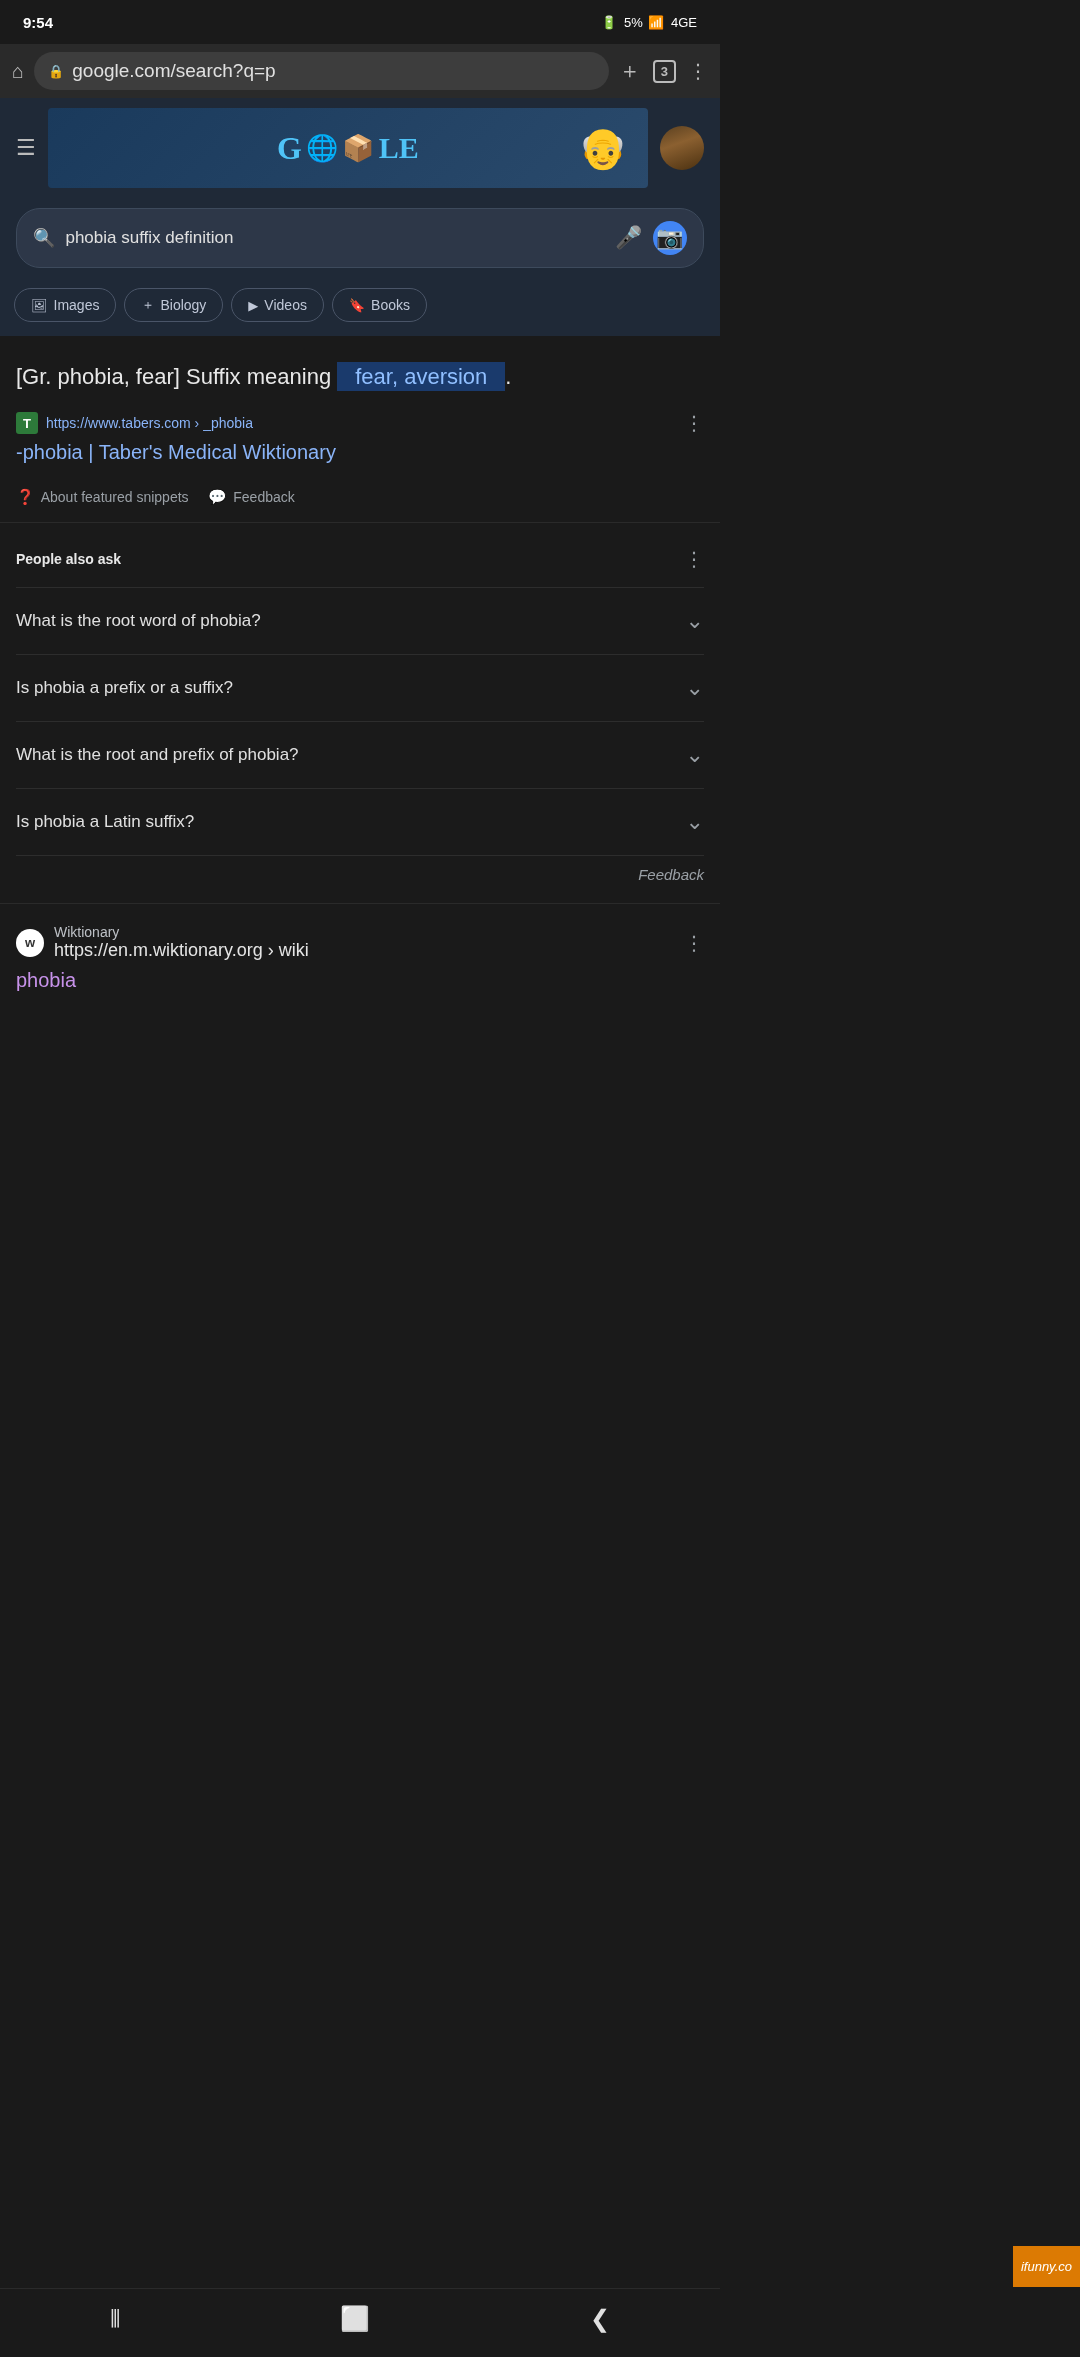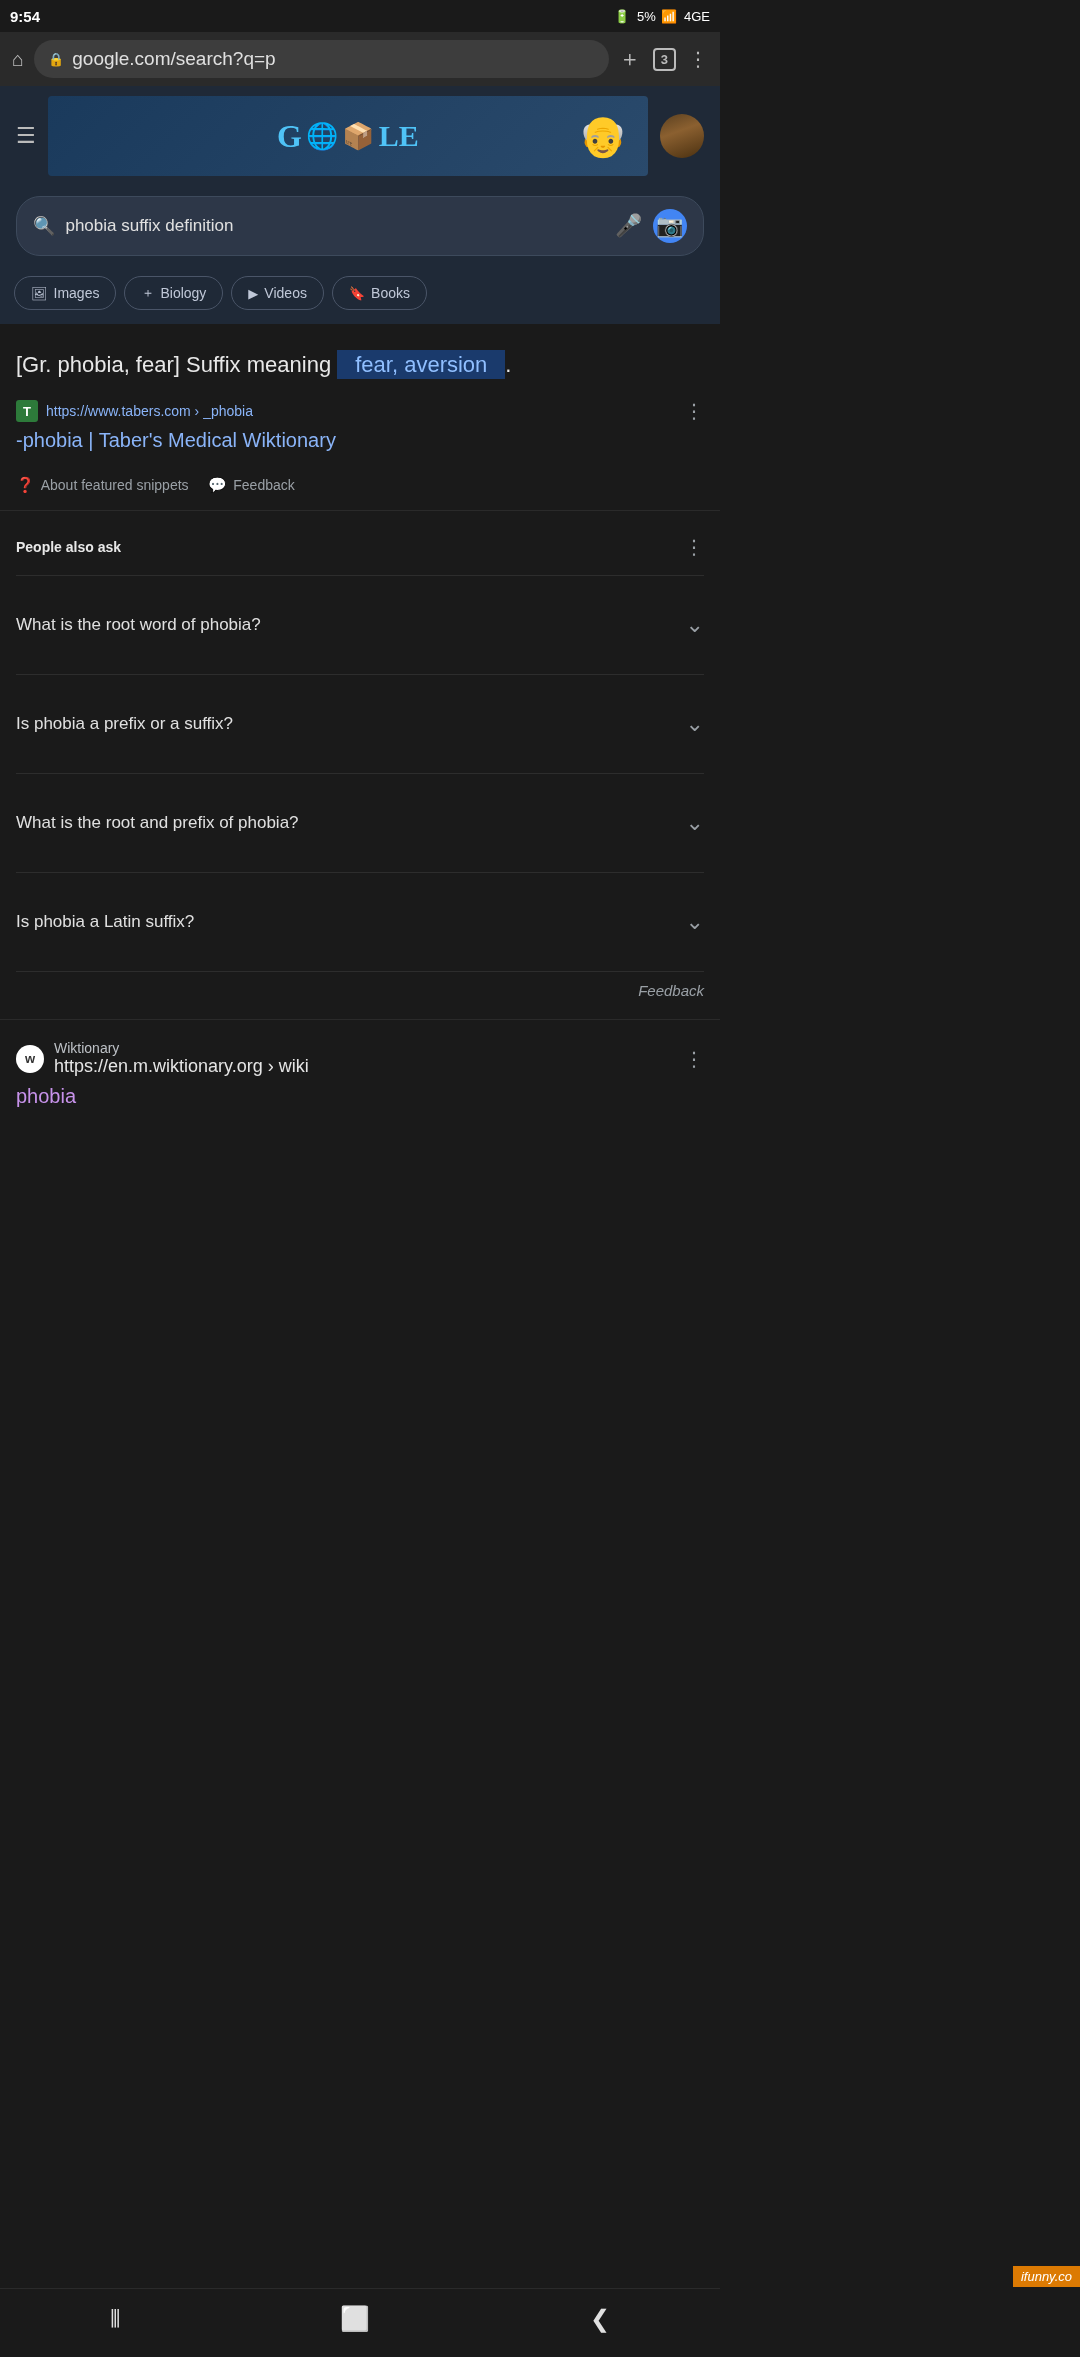--- a/index.html
+++ b/index.html
@@ -12,22 +12,22 @@
       min-height: 2357px;
       overflow-x: hidden;
     }
 
     
     .status-bar {
       background: #1a1a1a;
       display: flex;
       justify-content: space-between;
       align-items: center;
-      padding: 8px 10px;
-      height: 32px;
+      padding: 8px 23px;
+      height: 44px;
     }
     .status-left {
       font-size: 15px;
       font-weight: bold;
       color: #fff;
     }
     .status-right {
       display: flex;
       align-items: center;
       gap: 6px;
@@ -277,21 +277,21 @@
       font-size: 14px;
       font-weight: bold;
       color: #e8e8e8;
     }
     .section-more {
       color: #9aa0a6;
       font-size: 20px;
     }
     .paa-item {
       border-top: 1px solid #2d2d2d;
-      padding: 36px 0;
+      padding: 20px 0;
       display: flex;
       justify-content: space-between;
       align-items: center;
     }
     .paa-question {
       font-size: 17px;
       color: #e0e0e0;
       flex: 1;
     }
     .chevron-icon {
@@ -370,21 +370,21 @@
     }
 
     
     .watermark {
       position: fixed;
       bottom: 70px;
       right: 0;
       background: rgba(255,140,0,0.85);
       color: #fff;
       font-size: 13px;
-      padding: 3px 8px;
+      padding: 13px 8px;
       font-style: italic;
       text-align: center;
     }
 
     
     .filter-tabs::-webkit-scrollbar { display: none; }
   </style>
 </head>
 <body>
 

